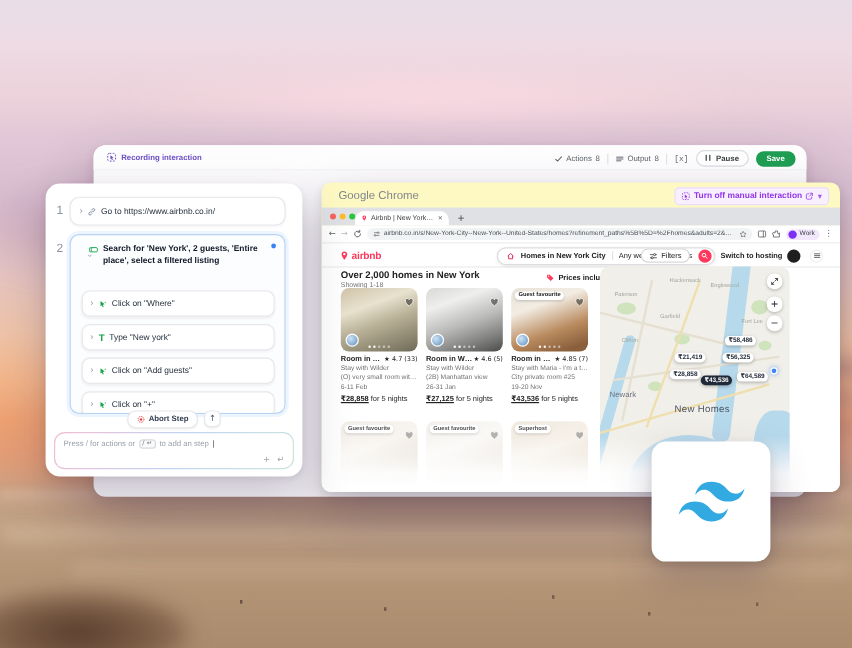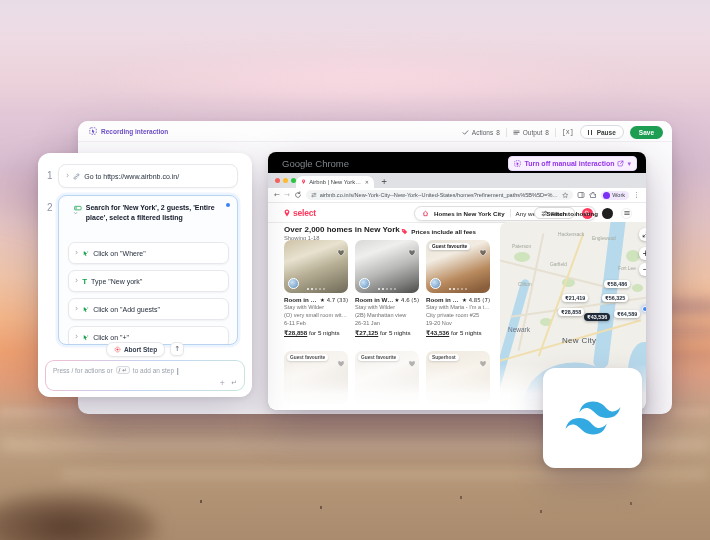--- a/index.html
+++ b/index.html
@@ -54,21 +54,21 @@
     display:flex; align-items:center; justify-content:center; font-size:7px; color:#4b5563; box-shadow:0 1px 2px rgba(0,0,0,.06); }
   .composer { position:absolute; left:7px; top:207px; width:200px; height:31px; border-radius:9px;
     background:linear-gradient(120deg,#f3bcd0,#c3d3f4,#c9e6da); padding:1px; }
   .composer-inner { position:relative; width:100%; height:100%; background:#fff; border-radius:8px; }
   .composer-ph { position:absolute; left:7px; top:5px; font-size:6.5px; color:#9aa1ab; display:flex; gap:3px; align-items:center; }
   .kbd { border:1px solid #d6d9de; border-radius:3px; padding:0 2px; font-size:5.5px; color:#6b7280; background:#fafafa; }
   .caret-bar { color:#374151; }
   .composer-icons { position:absolute; right:7px; bottom:3px; display:flex; gap:6px; font-size:7px; color:#9aa1ab; }
 
   
-  .browser { left:268px; top:152px; width:378px; height:258px; background:#000000; border-radius:8px;
+  .browser { left:268px; top:152px; width:432px; height:258px; background:#fef9c3; border-radius:8px;
     box-shadow:0 18px 40px rgba(70,50,80,.32), 0 3px 8px rgba(0,0,0,.10); overflow:hidden; z-index:4;padding-left:20px; }
   .gc-title { position:absolute; left:14px; top:6px; font-size:9.5px; color:#80868b; }
   .manual-pill { position:absolute; right:9px; top:4px; height:15px; display:flex; align-items:center; gap:3px;
     background:#f8f0fe; border:1px solid #eadcfb; border-radius:4px; padding:0 5px; color:#9334ea; font-size:7px; font-weight:600; }
   .tabstrip { position:absolute; left:0; top:21px; right:0; height:15px; background:#dfe1e5; }
   .tl { position:absolute; top:5px; width:5px; height:5px; border-radius:50%; }
   .tab { position:absolute; left:28px; top:2.5px; width:78px; height:12.5px; background:#fff; border-radius:7px 7px 0 0;
     display:flex; align-items:center; gap:3px; padding:0 5px; }
   .tab-title { font-size:5.8px; color:#3c4043; white-space:nowrap; overflow:hidden; text-overflow:ellipsis; width:56px; }
   .tab-close { font-size:5px; color:#5f6368; }
@@ -347,21 +347,21 @@
     </div>
     <span class="nav-g glyph">⋮</span>
   </div>
 
   <div class="page">
     <div class="ab-header">
       <div class="ab-logo">
         <svg width="8" height="8" viewBox="0 0 16 14">
             <path d="M8 0 C5.3 0 3.3 2 3.3 4.6 c0 1 .3 2.1 .9 3.4 C5.6 10.8 8 14 8 14 s2.4-3.2 3.8-6 c.6-1.3 .9-2.4 .9-3.4 C12.7 2 10.7 0 8 0 Z M8 6.6 c-1.1 0-2-.9-2-2 s.9-2 2-2 2 .9 2 2 -.9 2-2 2 Z" fill="#ff385c"></path>
           </svg>
-        <span>select</span>
+        <span>airbnb</span>
       </div>
       <div class="search-pill">
         <svg width="7" height="7" viewBox="0 0 16 16">
             <path d="M2.5 7.8 L8 2.8 L13.5 7.8 M4.3 6.8 v6.2 h7.4 V6.8" stroke="#e11d48" stroke-width="1.7" fill="none" stroke-linejoin="round"></path>
           </svg>
         <span class="sp-b">Homes in New York City</span>
         <span class="sp-div"></span>
         <span>Any week</span>
         <span class="sp-div"></span>
         <span>2 guests</span>
@@ -518,21 +518,21 @@
       <div class="road" style="left:30px;top:10px;width:1.5px;height:120px;transform:rotate(12deg);"></div>
       <div class="road y" style="left:-6px;top:118px;width:150px;height:2px;transform:rotate(-16deg);"></div>
       <div class="road y" style="left:60px;top:8px;width:2px;height:130px;transform:rotate(20deg);"></div>
       <span class="town" style="left:12px;top:22px;">Paterson</span>
       <span class="town" style="left:50px;top:40px;">Garfield</span>
       <span class="town" style="left:92px;top:14px;">Englewood</span>
       <span class="town" style="left:118px;top:44px;">Fort Lee</span>
       <span class="town" style="left:58px;top:10px;">Hackensack</span>
       <span class="town" style="left:18px;top:60px;">Clifton</span>
       <span class="city-lbl2" style="left:8px;top:104px;">Newark</span>
-      <span class="city-lbl" style="left:62px;top:114px;">New City</span>
+      <span class="city-lbl" style="left:62px;top:114px;">New Homes</span>
       <div class="mpill" style="left:104px;top:58px;">₹58,486</div>
       <div class="mpill" style="left:102px;top:72px;">₹56,325</div>
       <div class="mpill" style="left:62px;top:72px;">₹21,419</div>
       <div class="mpill" style="left:58px;top:86px;">₹28,858</div>
       <div class="mpill dark" style="left:84px;top:91px;">₹43,536</div>
       <div class="mpill" style="left:114px;top:88px;">₹64,589</div>
       <div class="loc-dot"></div>
       <div class="map-btn" style="top:6px;">
         <svg width="7" height="7" viewBox="0 0 16 16">
             <path d="M9.5 2.5 h4 v4 M13.5 2.5 L9 7 M6.5 13.5 h-4 v-4 M2.5 13.5 L7 9" stroke="#222" stroke-width="1.5" fill="none" stroke-linecap="round"></path>

